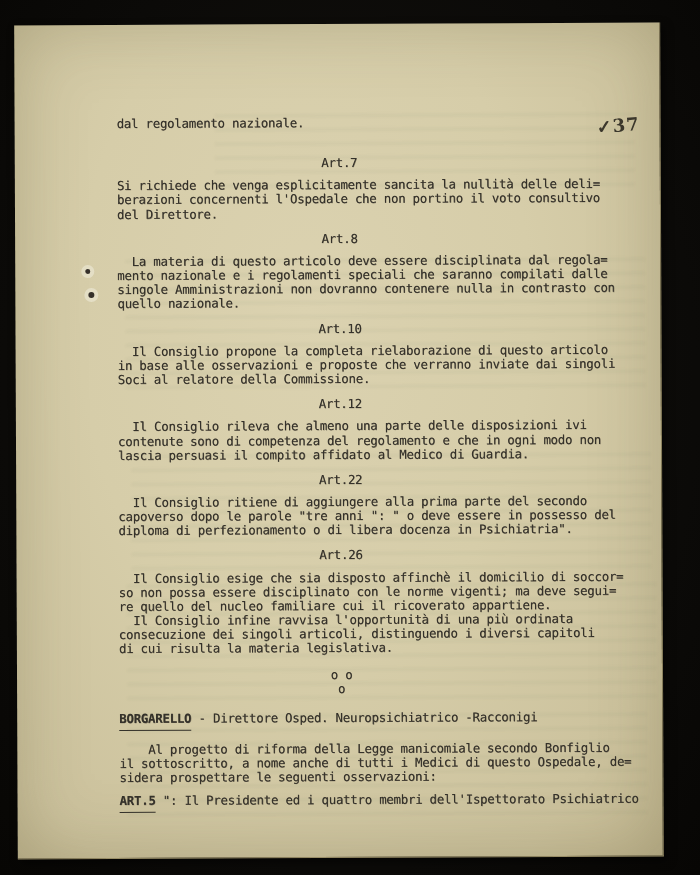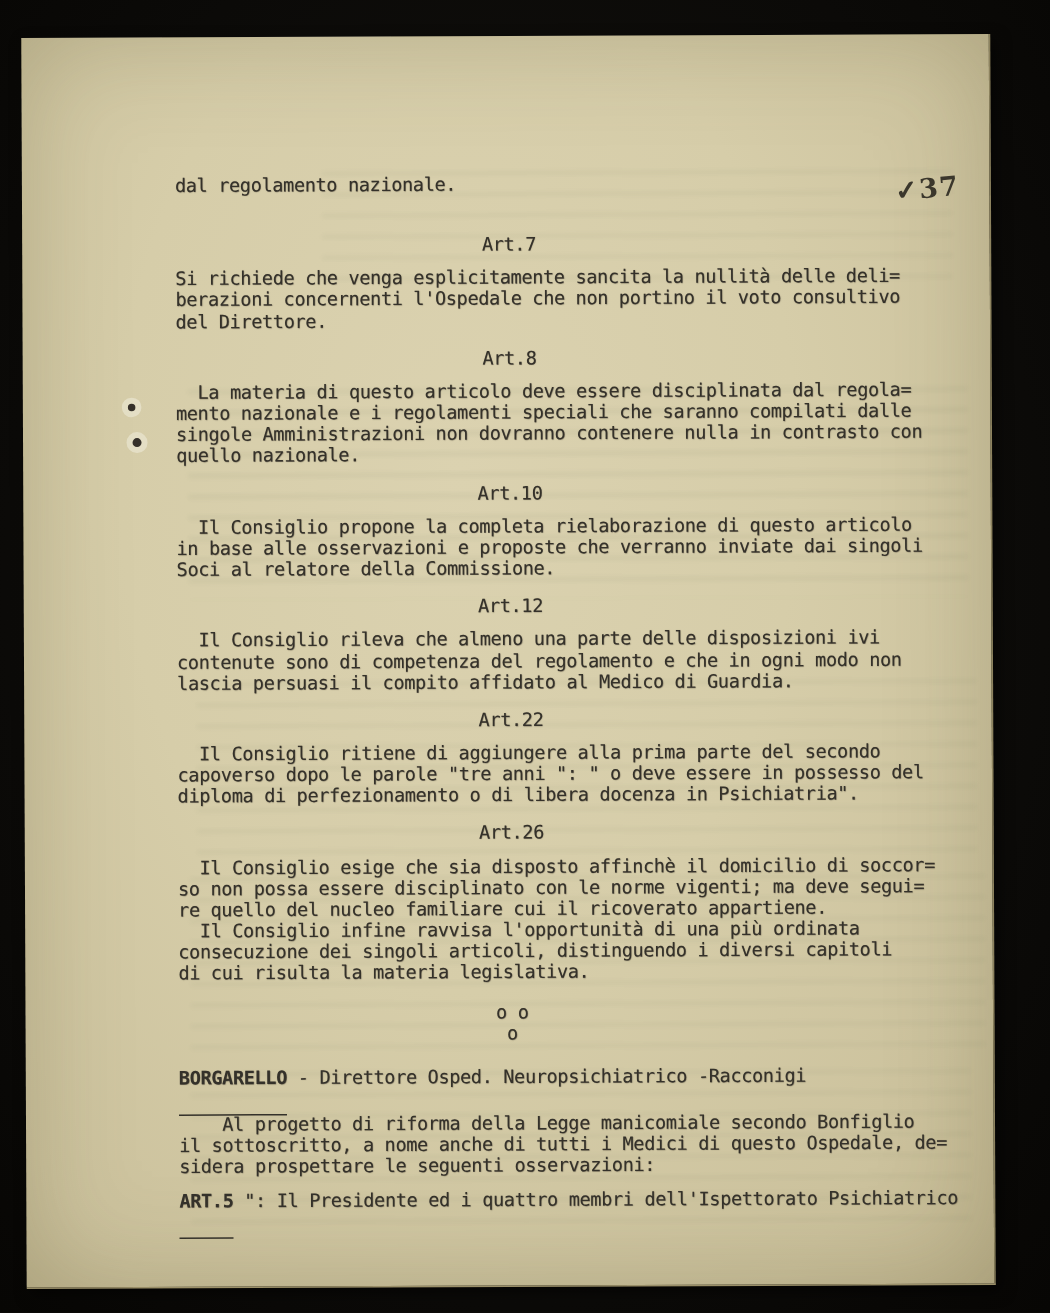--- a/index.html
+++ b/index.html
@@ -82,21 +82,21 @@
     width: 445px;
     text-align: center;
     margin-top: 12px;
     white-space: pre;
   }
   .borg-heading { margin-top: 15px; white-space: pre; }
   .borg-para { margin-top: 17px; }
   .art5-line { margin-top: 9px; white-space: pre; }
   .u {
     border-bottom: 1.6px solid #34312a;
-    padding-bottom: 17px;
+    padding-bottom: 4px;
     font-weight: bold;
   }
 </style>
 </head>
 <body>
 
 <div class="photo-bg">
   <div class="paper">
 
     <div class="ghost g1"></div>

